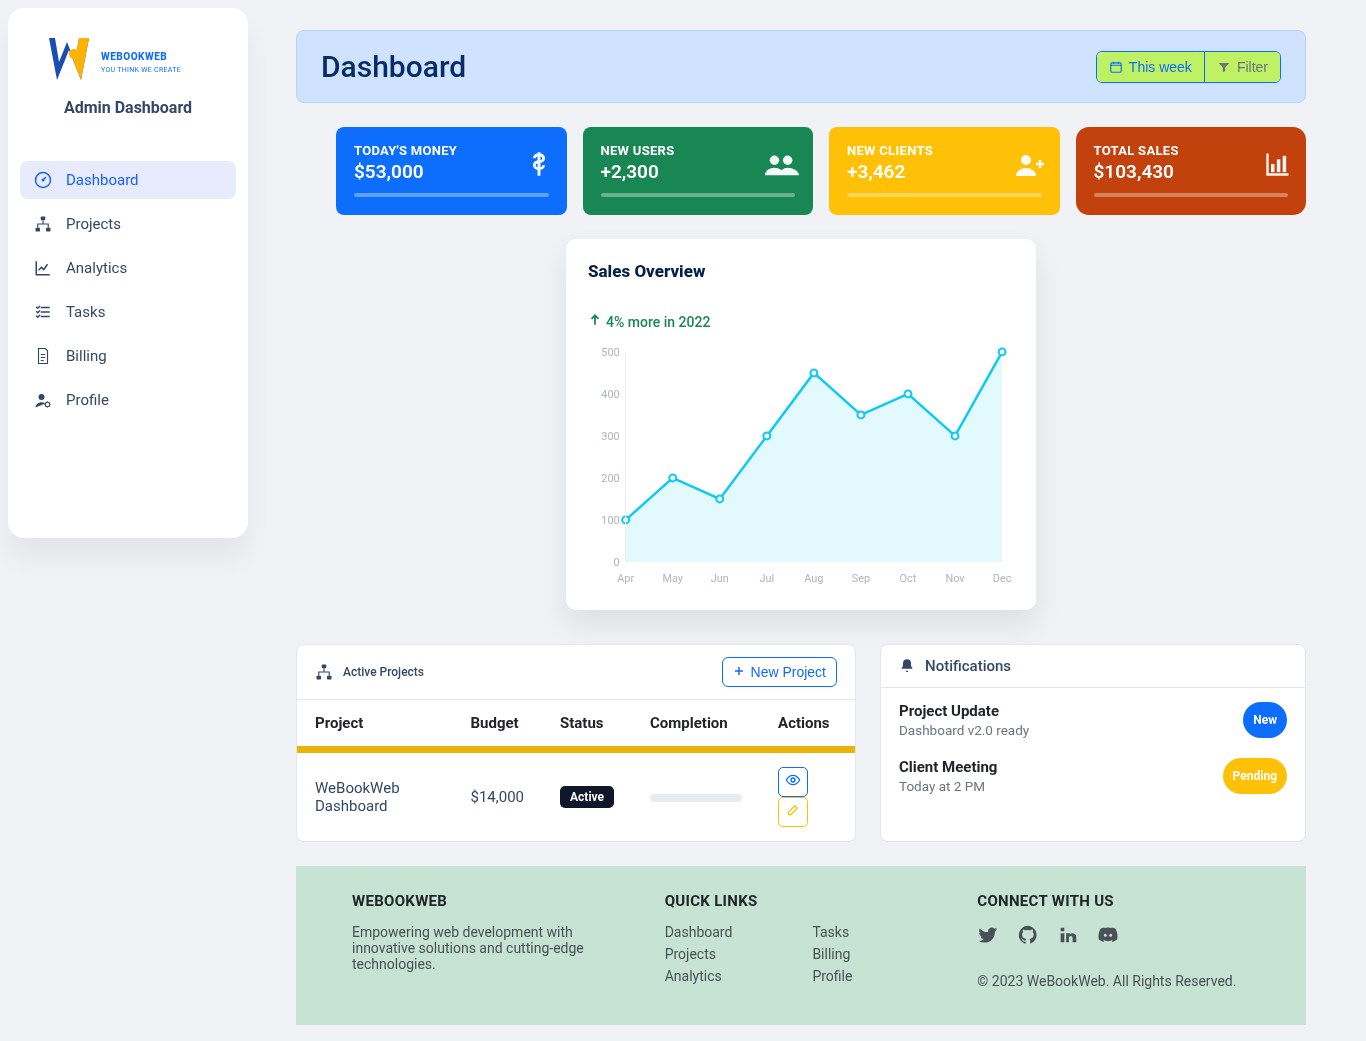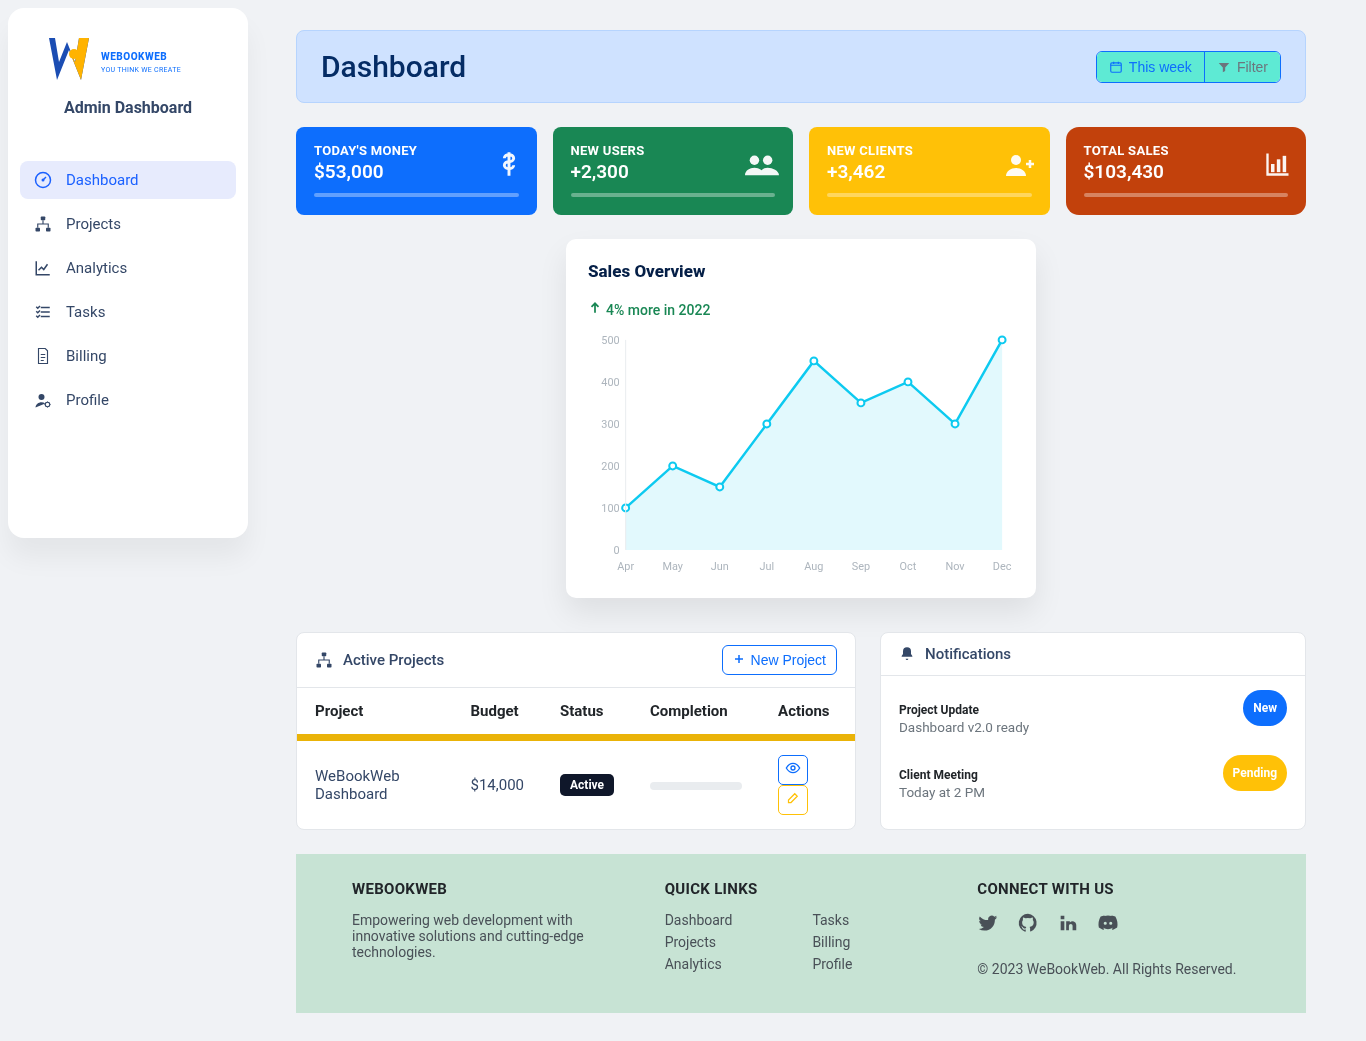--- a/index.html
+++ b/index.html
@@ -13,58 +13,58 @@
 .admin-title { text-align:center; font-size:16px; font-weight:700; color:#344767; margin-top:6px; margin-bottom:28px;}
 .nav-list { list-style:none; }
 .nav-item { display:flex; align-items:center; gap:14px; padding:10px 14px; border-radius:8px; margin-bottom:6px; cursor:pointer; color:#344767; font-size:15px; }
 .nav-item.active { background:#e7ebfd; color:#1b61ff; }
 .nav-item .icon { width:18px; height:18px; display:flex; align-items:center; justify-content:center; color:#344767; }
 .nav-item.active .icon { color:#1b61ff; }
 .main { flex:1; padding: 16px 60px 0 40px; }
 .page-header { background:#cfe2ff; border-radius:8px; padding:18px 24px; display:flex; align-items:center; justify-content:space-between; margin:14px 0 24px; border:1px solid #b6d4fe;}
 .page-title { font-size:30px; font-weight:500; color:#052c65; }
 .header-btns { display:flex; border:1px solid #0d6efd; border-radius:6px; overflow:hidden; background:#fff;}
-.hbtn { background:#5eead4; border:none; padding:7px 12px; font-size:14px; cursor:pointer; display:flex; align-items:center; gap:6px; color:#0d6efd;}
+.hbtn { background:#bef264; border:none; padding:7px 12px; font-size:14px; cursor:pointer; display:flex; align-items:center; gap:6px; color:#0d6efd;}
 .hbtn.filter { border-left:1px solid #0d6efd; color:#6c757d;}
 .hbtn.filter .icon{ color:#6c757d;}
-.stats { display:flex; gap:16px; margin-bottom:24px;}
+.stats { display:flex; gap:16px; margin-bottom:24px;margin-left:40px;}
 .stat { flex:1; border-radius:8px; padding:16px 18px 18px; color:#fff; position:relative; overflow:hidden;}
 .stat .label { font-size:13px; font-weight:700; letter-spacing:.3px; }
 .stat .value { font-size:19px; font-weight:600; margin-top:2px;}
 .stat .bar { height:4px; background:rgba(255,255,255,.35); border-radius:2px; margin-top:10px;}
 .stat .staticon { position:absolute; right:14px; top:50%; transform:translateY(-60%); font-size:30px; opacity:.95;}
 .stat.blue { background:#0d6efd; }
 .stat.green { background:#198754; }
 .stat.yellow { background:#ffc107; }
 .stat.cyan { background:#c2410c;border-radius:13px; }
 .chart-row { display:flex; justify-content:center; }
 .chart-card { width:470px; background:#fff; border-radius:10px; padding:22px 22px 16px; box-shadow:0 15px 30px rgba(0,0,0,0.08); margin-bottom:34px;}
-.chart-title { font-size:17px; font-weight:800; color:#051f47; margin-bottom:20px;}
+.chart-title { font-size:17px; font-weight:800; color:#051f47; margin-bottom:32px;}
 .chart-trend { color:#198754; font-size:14px; font-weight:500; display:flex; align-items:center; gap:4px; margin-bottom:12px;}
 .chart-body svg { width:100%; }
 .panels { display:flex; gap:24px; margin-bottom:24px;}
 .card { background:#fff; border-radius:8px; border:1px solid #e3e6ea; }
 .proj-card { flex: 0 0 560px; }
 .proj-head { display:flex; align-items:center; justify-content:space-between; padding:12px 18px; border-bottom:1px solid #e3e6ea;}
-.proj-head-left { display:flex; align-items:center; gap:10px; font-size:15px; font-weight:500;}
+.proj-head-left { display:flex; align-items:center; gap:10px; font-size:12px; font-weight:500;}
 .newproj-btn { border:1px solid #0d6efd; color:#0d6efd; background:#fff; border-radius:6px; padding:6px 10px; font-size:14px; cursor:pointer; display:flex; align-items:center; gap:6px;}
 table { width:100%; border-collapse:collapse; }
 th { text-align:left; padding:14px 18px; font-size:15px; font-weight:700; color:#212529; border-bottom:7px solid #eab308;}
 td { padding:14px 18px; font-size:15px; vertical-align:middle;}
 .badge { display:inline-block; background:#0f172a; color:#fff; font-size:12px; font-weight:700; padding:4px 10px; border-radius:5px;}
 .progress { width:92px; height:8px; background:#e9ecef; border-radius:4px; overflow:hidden; display:inline-block;}
 .progress-fill { height:100%; background:#0d6efd;}
 .action-btn { width:30px; height:30px; border-radius:5px; display:inline-flex; align-items:center; justify-content:center; background:#fff; cursor:pointer;}
 .action-btn.view { border:1px solid #0d6efd; color:#0d6efd; margin-right:4px;}
 .action-btn.edit { border:1px solid #ffc107; color:#ffc107;}
 .notif-card { flex:1; }
 .notif-head { display:flex; align-items:center; gap:10px; padding:12px 18px; border-bottom:1px solid #e3e6ea; font-size:15px; font-weight:500;}
 .notif-item { padding:14px 18px; display:flex; justify-content:space-between; align-items:flex-start;}
 .notif-item + .notif-item { padding-top:6px;}
-.notif-title { font-weight:700; font-size:12px; color:#212529;margin-top:13px;}
+.notif-title { font-weight:700; font-size:15px; color:#212529;}
 .notif-sub { font-size:13.5px; color:#6c757d; margin-top:2px;}
 .pill { font-size:12px; font-weight:700; color:#fff; padding:11px 10px; border-radius:999px;}
 .pill.blue { background:#0d6efd; }
 .pill.yellow { background:#ffc107; }
 .footer { background:#c7e3d4; padding:26px 56px 30px; margin-top:4px; display:flex; gap:40px;}
 .footer h4 { font-size:15px; font-weight:700; color:#212529; margin-bottom:14px; letter-spacing:.3px;}
 .footer .col { flex:1; }
 .footer p, .footer a, .footer li { font-size:14px; color:#495057; text-decoration:none; list-style:none; margin-bottom:6px; display:block;}
 .footer .links-2col { display:flex; gap:80px;}
 .footer .social { display:flex; gap:18px; margin-bottom:18px;}

